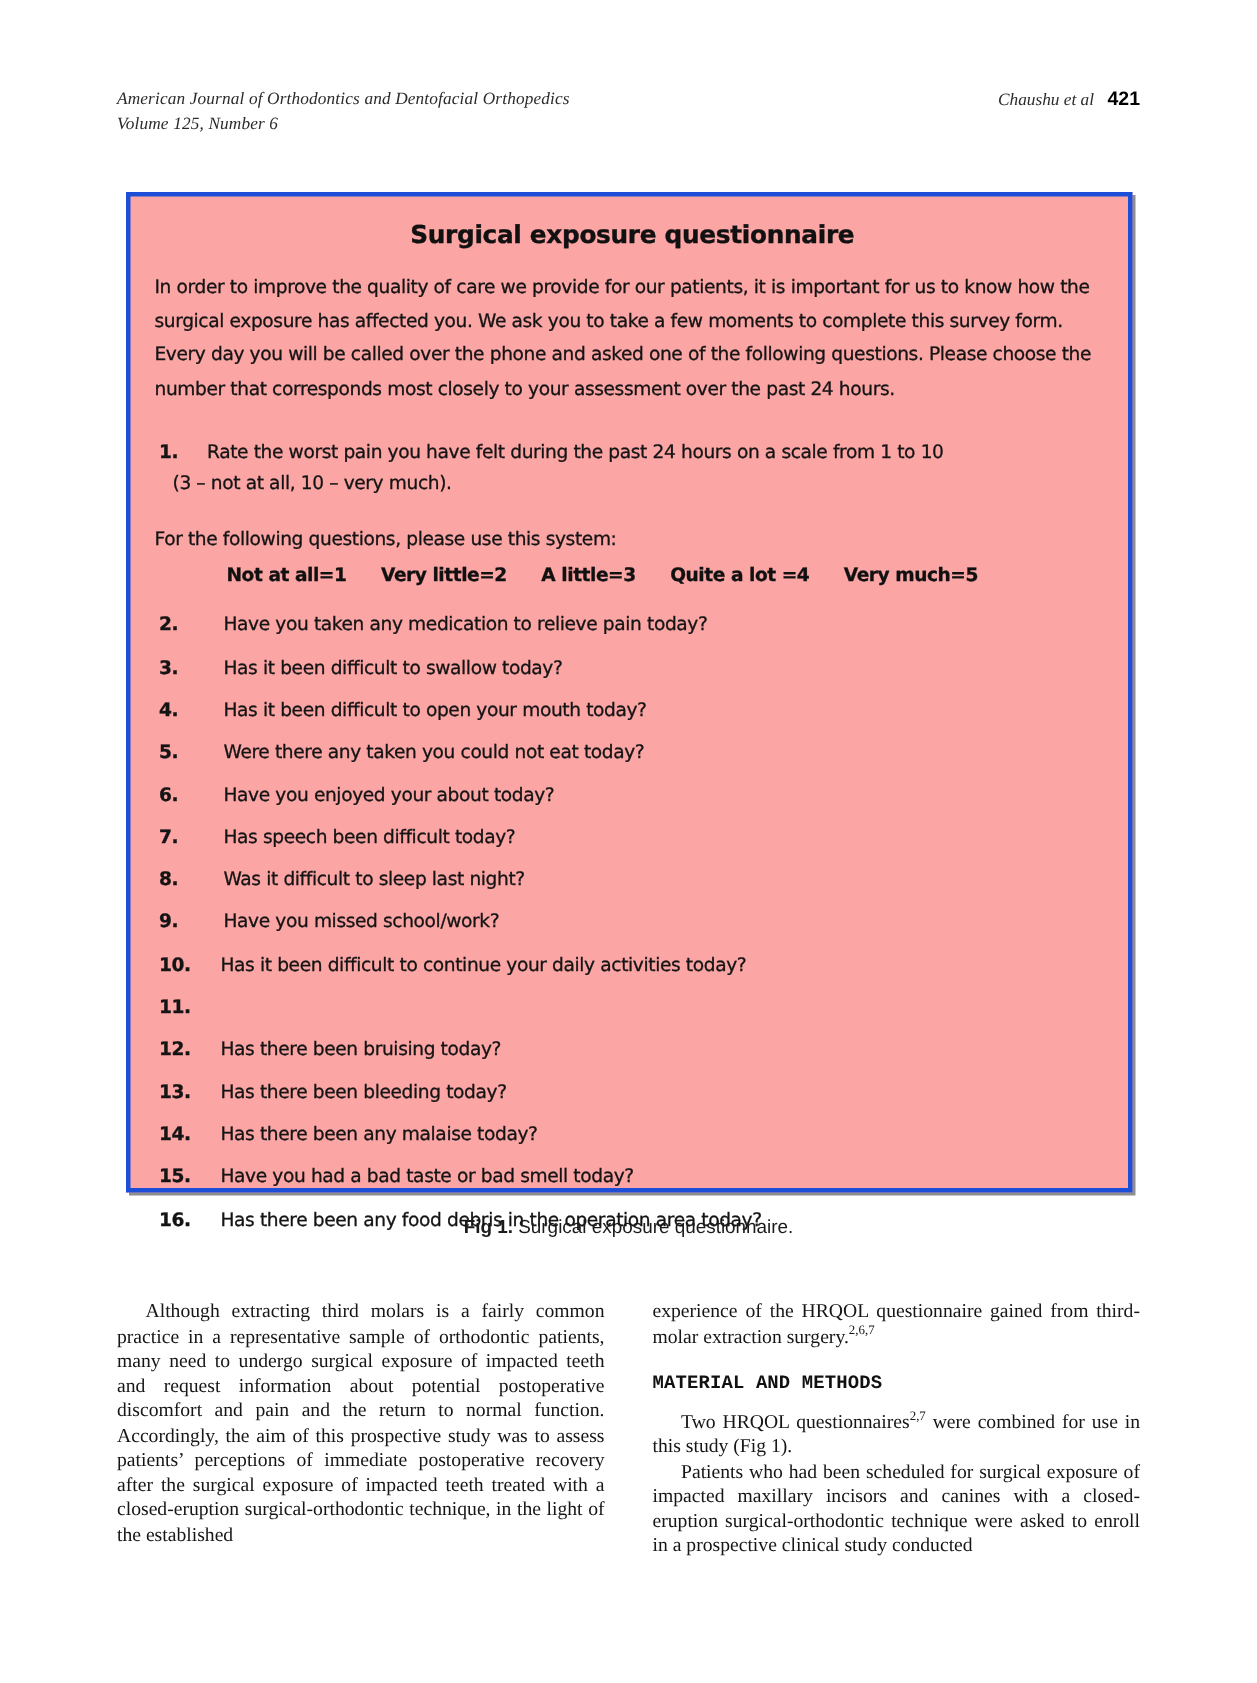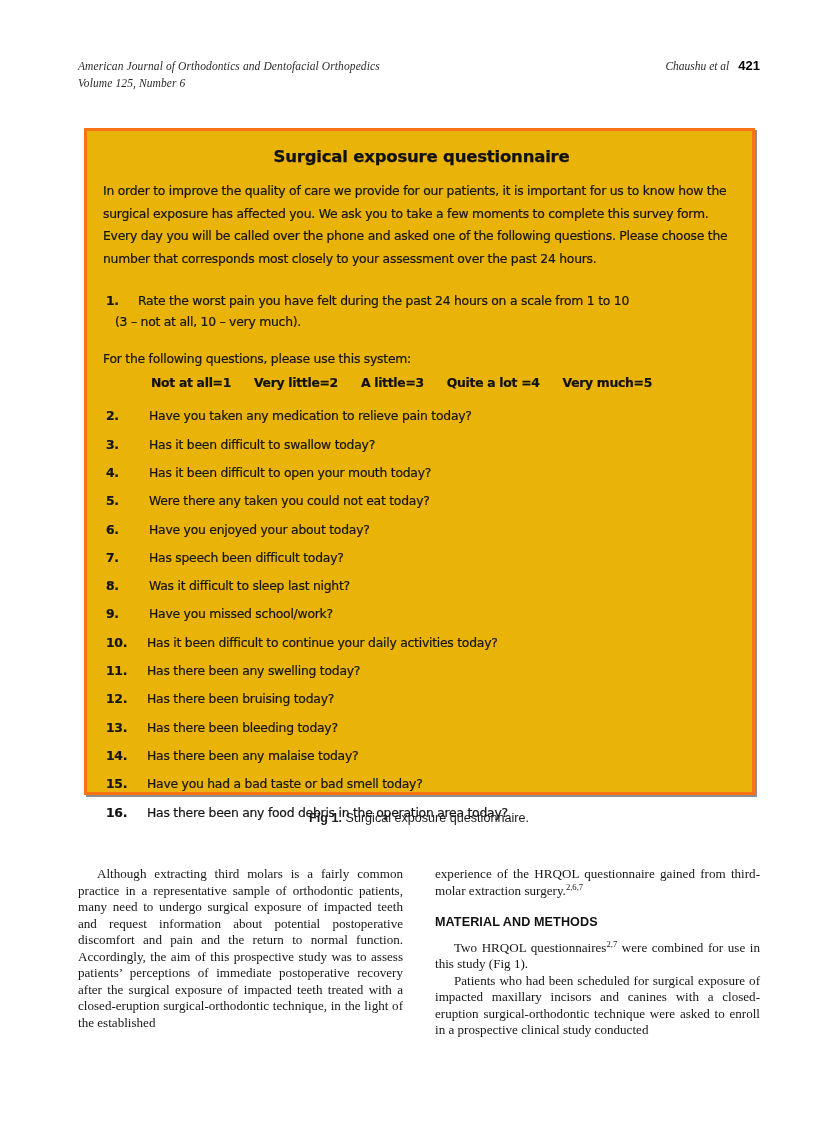--- a/index.html
+++ b/index.html
@@ -57,22 +57,22 @@
     margin-left: 9px;
   }
 
   
   .figure-box {
     position: absolute;
     left: 84px;
     top: 128px;
     width: 671px;
     height: 667px;
-    background: #eab308;
-    border: 3px solid #f97316;
+    background: #fca5a5;
+    border: 3px solid #1d4ed8;
     box-sizing: border-box;
     box-shadow: 2px 2px 0 0 #8e8e8e;
   }
   .q-inner {
     position: absolute;
     left: 16px;
     top: 10px;
     right: 12px;
   }
   .q-title {
@@ -199,21 +199,21 @@
     text-align: justify;
   }
   .col-left  { left: 0; }
   .col-right { left: 357px; }
   .col p {
     margin: 0;
     text-indent: 19px;
   }
   .col p.no-indent { text-indent: 0; }
   .sec-head {
-    font-family: Liberation Sans, sans-serif;
+    font-family: Liberation Mono, monospace;
     font-weight: bold;
     font-size: 12.6px;
     letter-spacing: 0.1px;
     color: #111;
     margin: 15px 0 9px 0;
     text-indent: 0;
   }
   sup {
     font-size: 8.6px;
     vertical-align: super;
@@ -286,21 +286,20 @@
       <div class="q-row">
         <span class="num">9.</span>
         <span class="txt">Have you missed school/work?</span>
       </div>
       <div class="q-row two-digit">
         <span class="num">10.</span>
         <span class="txt">Has it been difficult to continue your daily activities today?</span>
       </div>
       <div class="q-row two-digit">
         <span class="num">11.</span>
-        <span class="txt">Has there been any swelling today?</span>
       </div>
       <div class="q-row two-digit">
         <span class="num">12.</span>
         <span class="txt">Has there been bruising today?</span>
       </div>
       <div class="q-row two-digit">
         <span class="num">13.</span>
         <span class="txt">Has there been bleeding today?</span>
       </div>
       <div class="q-row two-digit">

